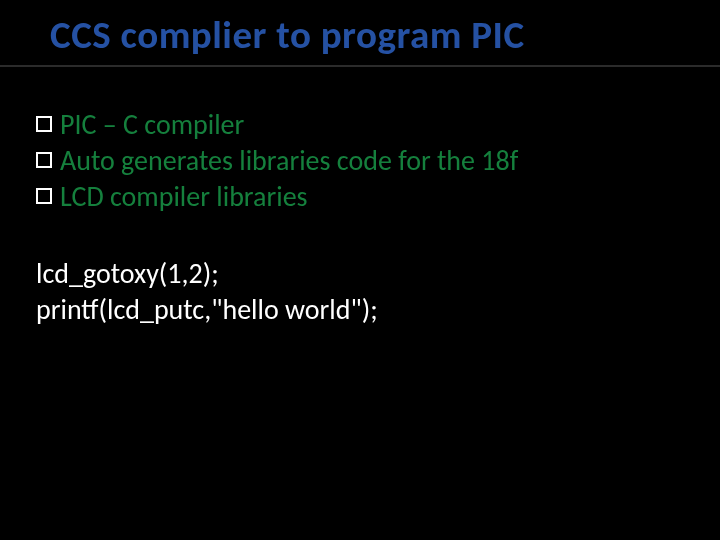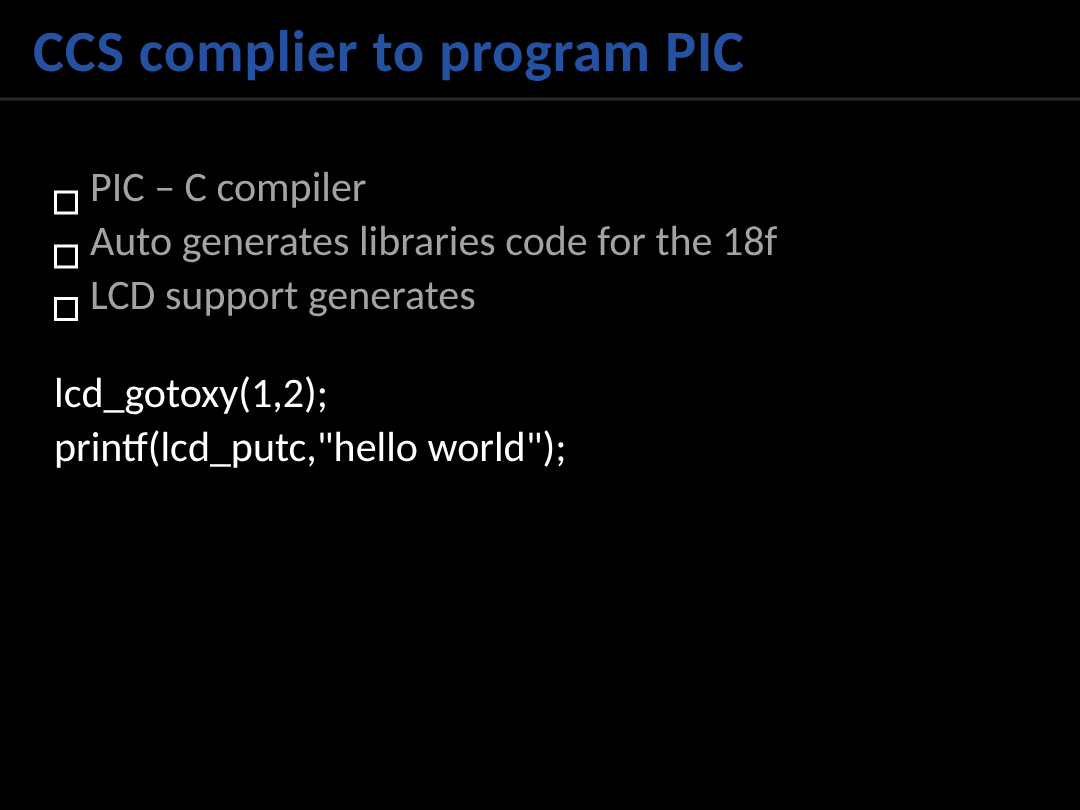--- a/index.html
+++ b/index.html
@@ -20,51 +20,52 @@
   .title-block {
     position: relative;
     padding: 14px 22px 10px 22px;
   }
   .title {
     color: #2551a3;
     font-size: 39px;
     font-weight: 700;
     letter-spacing: 0.5px;
     line-height: 1.1;
+    margin-left: 28px;
   }
   .underline {
     position: absolute;
     left: 0;
     bottom: 0;
     width: 100%;
     height: 2px;
     background: #2b2b2b;
   }
   .content {
     padding: 40px 36px 0 36px;
   }
   .bullet {
-    color: #a3a3a3;
+    color: #15803d;
     font-size: 28px;
     line-height: 1.28;
     display: flex;
-    align-items: flex-end;
+    align-items: flex-start;
   }
   .bullet-marker {
     display: inline-block;
     width: 16px;
     height: 16px;
     border: 2px solid #fff;
     box-sizing: border-box;
     margin-right: 8px;
     margin-top: 9px;
     flex-shrink: 0;
   }
   .code-block {
-    margin-top: 30px;
+    margin-top: 42px;
     color: #fff;
     font-size: 28px;
     line-height: 1.28;
   }
 </style>
 </head>
 <body>
 
 <div class="slide">
 
@@ -78,21 +79,21 @@
     <div class="bullet">
       <span class="bullet-marker"></span>
       <span>PIC – C compiler</span>
     </div>
     <div class="bullet">
       <span class="bullet-marker"></span>
       <span>Auto generates libraries code for the 18f</span>
     </div>
     <div class="bullet">
       <span class="bullet-marker"></span>
-      <span>LCD support generates</span>
+      <span>LCD compiler libraries</span>
     </div>
 
     <div class="code-block">
       <div>lcd_gotoxy(1,2);</div>
       <div>printf(lcd_putc,"hello world");</div>
     </div>
 
   </div>
 
 </div>

